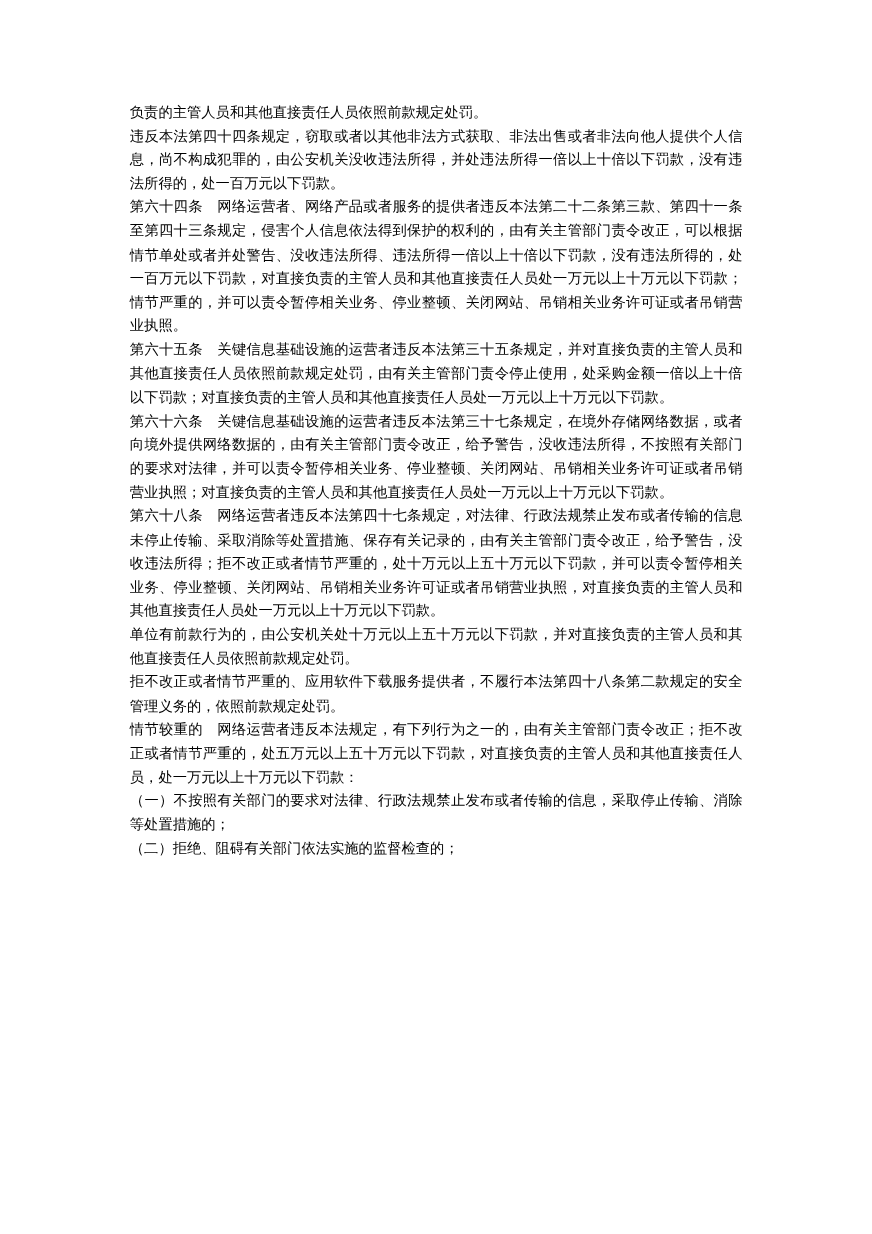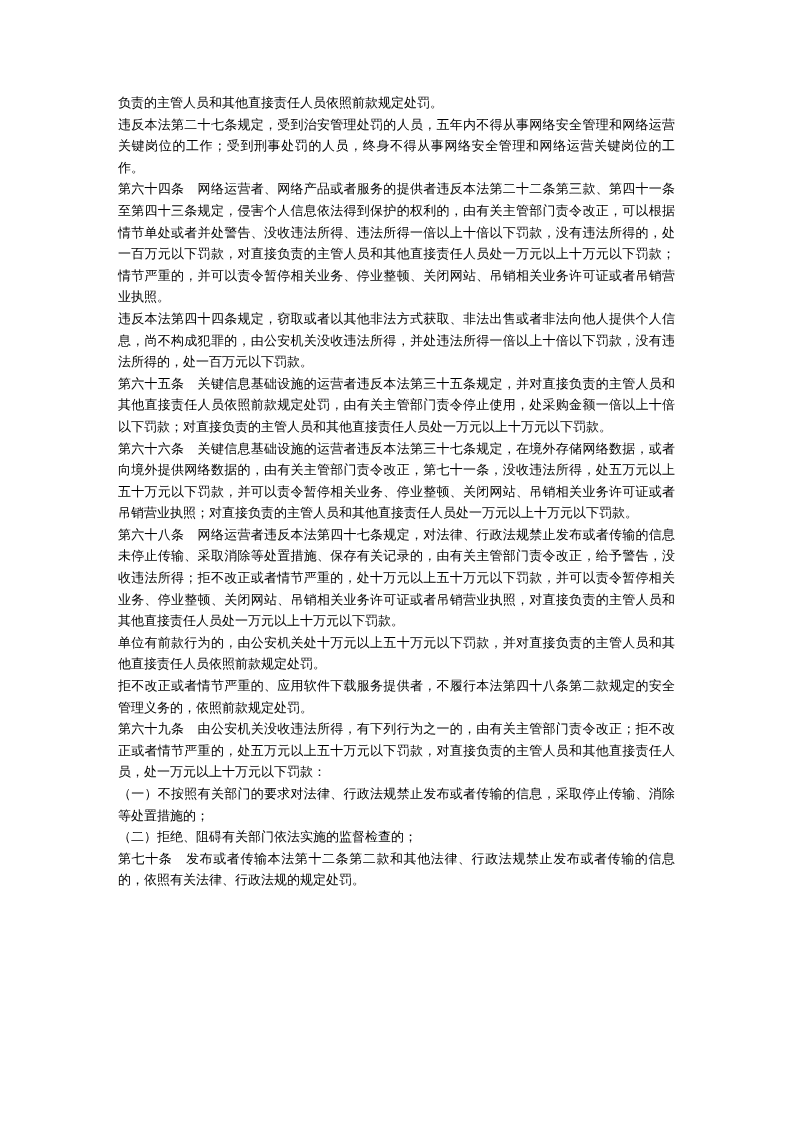--- a/index.html
+++ b/index.html
@@ -36,26 +36,24 @@
     white-space: normal;
     word-break: break-all;
   }
 </style>
 </head>
 <body>
 
 <div class="page">
   <div class="doc-body">
     <p class="para">负责的主管人员和其他直接责任人员依照前款规定处罚。</p>
-    <p class="para">违反本法第二十七条规定，受到治安管理处罚的人员，五年内不得从事网络安全管理和网络运营关键岗位的工作；受到刑事处罚的人员，终身不得从事网络安全管理和网络运营关键岗位的工作。</p>
+    <p class="para">违反本法第四十四条规定，窃取或者以其他非法方式获取、非法出售或者非法向他人提供个人信息，尚不构成犯罪的，由公安机关没收违法所得，并处违法所得一倍以上十倍以下罚款，没有违法所得的，处一百万元以下罚款。</p>
     <p class="para">第六十四条　网络运营者、网络产品或者服务的提供者违反本法第二十二条第三款、第四十一条至第四十三条规定，侵害个人信息依法得到保护的权利的，由有关主管部门责令改正，可以根据情节单处或者并处警告、没收违法所得、违法所得一倍以上十倍以下罚款，没有违法所得的，处一百万元以下罚款，对直接负责的主管人员和其他直接责任人员处一万元以上十万元以下罚款；情节严重的，并可以责令暂停相关业务、停业整顿、关闭网站、吊销相关业务许可证或者吊销营业执照。</p>
-    <p class="para">违反本法第四十四条规定，窃取或者以其他非法方式获取、非法出售或者非法向他人提供个人信息，尚不构成犯罪的，由公安机关没收违法所得，并处违法所得一倍以上十倍以下罚款，没有违法所得的，处一百万元以下罚款。</p>
     <p class="para">第六十五条　关键信息基础设施的运营者违反本法第三十五条规定，并对直接负责的主管人员和其他直接责任人员依照前款规定处罚，由有关主管部门责令停止使用，处采购金额一倍以上十倍以下罚款；对直接负责的主管人员和其他直接责任人员处一万元以上十万元以下罚款。</p>
-    <p class="para">第六十六条　关键信息基础设施的运营者违反本法第三十七条规定，在境外存储网络数据，或者向境外提供网络数据的，由有关主管部门责令改正，第七十一条，没收违法所得，处五万元以上五十万元以下罚款，并可以责令暂停相关业务、停业整顿、关闭网站、吊销相关业务许可证或者吊销营业执照；对直接负责的主管人员和其他直接责任人员处一万元以上十万元以下罚款。</p>
+    <p class="para">第六十六条　关键信息基础设施的运营者违反本法第三十七条规定，在境外存储网络数据，或者向境外提供网络数据的，由有关主管部门责令改正，给予警告，没收违法所得，不按照有关部门的要求对法律，并可以责令暂停相关业务、停业整顿、关闭网站、吊销相关业务许可证或者吊销营业执照；对直接负责的主管人员和其他直接责任人员处一万元以上十万元以下罚款。</p>
     <p class="para">第六十八条　网络运营者违反本法第四十七条规定，对法律、行政法规禁止发布或者传输的信息未停止传输、采取消除等处置措施、保存有关记录的，由有关主管部门责令改正，给予警告，没收违法所得；拒不改正或者情节严重的，处十万元以上五十万元以下罚款，并可以责令暂停相关业务、停业整顿、关闭网站、吊销相关业务许可证或者吊销营业执照，对直接负责的主管人员和其他直接责任人员处一万元以上十万元以下罚款。</p>
     <p class="para">单位有前款行为的，由公安机关处十万元以上五十万元以下罚款，并对直接负责的主管人员和其他直接责任人员依照前款规定处罚。</p>
     <p class="para">拒不改正或者情节严重的、应用软件下载服务提供者，不履行本法第四十八条第二款规定的安全管理义务的，依照前款规定处罚。</p>
-    <p class="para">第六十九条　由公安机关没收违法所得，有下列行为之一的，由有关主管部门责令改正；拒不改正或者情节严重的，处五万元以上五十万元以下罚款，对直接负责的主管人员和其他直接责任人员，处一万元以上十万元以下罚款：</p>
+    <p class="para">情节较重的　网络运营者违反本法规定，有下列行为之一的，由有关主管部门责令改正；拒不改正或者情节严重的，处五万元以上五十万元以下罚款，对直接负责的主管人员和其他直接责任人员，处一万元以上十万元以下罚款：</p>
     <p class="para">（一）不按照有关部门的要求对法律、行政法规禁止发布或者传输的信息，采取停止传输、消除等处置措施的；</p>
     <p class="para">（二）拒绝、阻碍有关部门依法实施的监督检查的；</p>
-    <p class="para">第七十条　发布或者传输本法第十二条第二款和其他法律、行政法规禁止发布或者传输的信息的，依照有关法律、行政法规的规定处罚。</p>
   </div>
 </div>
 
 </body></html>

